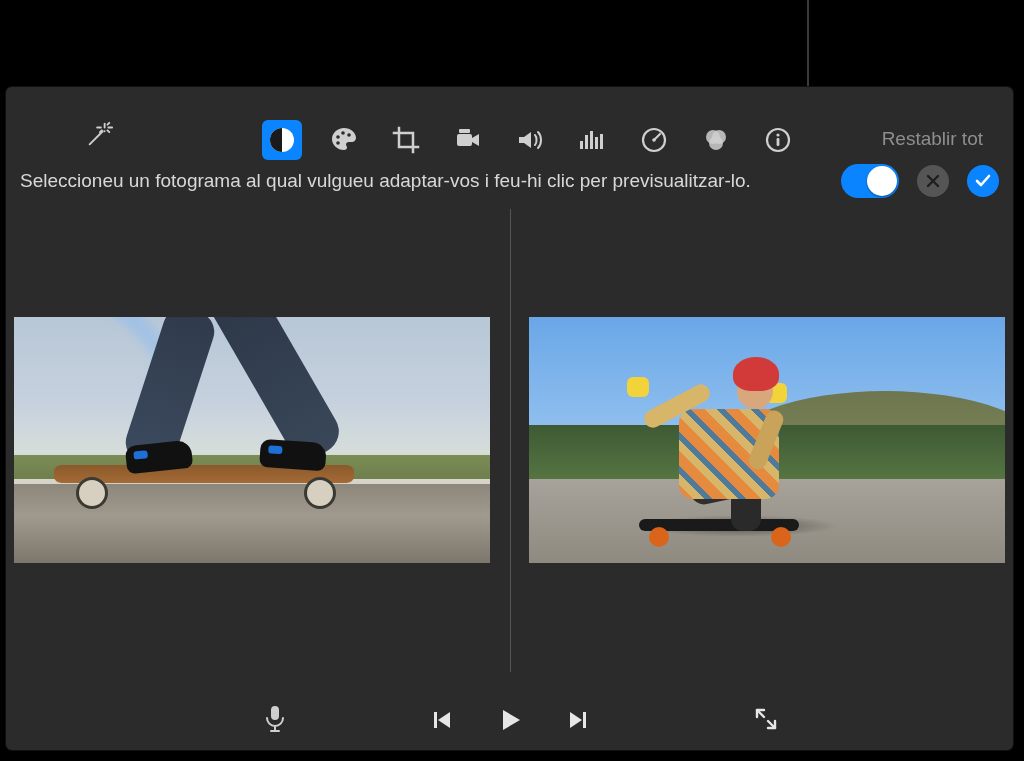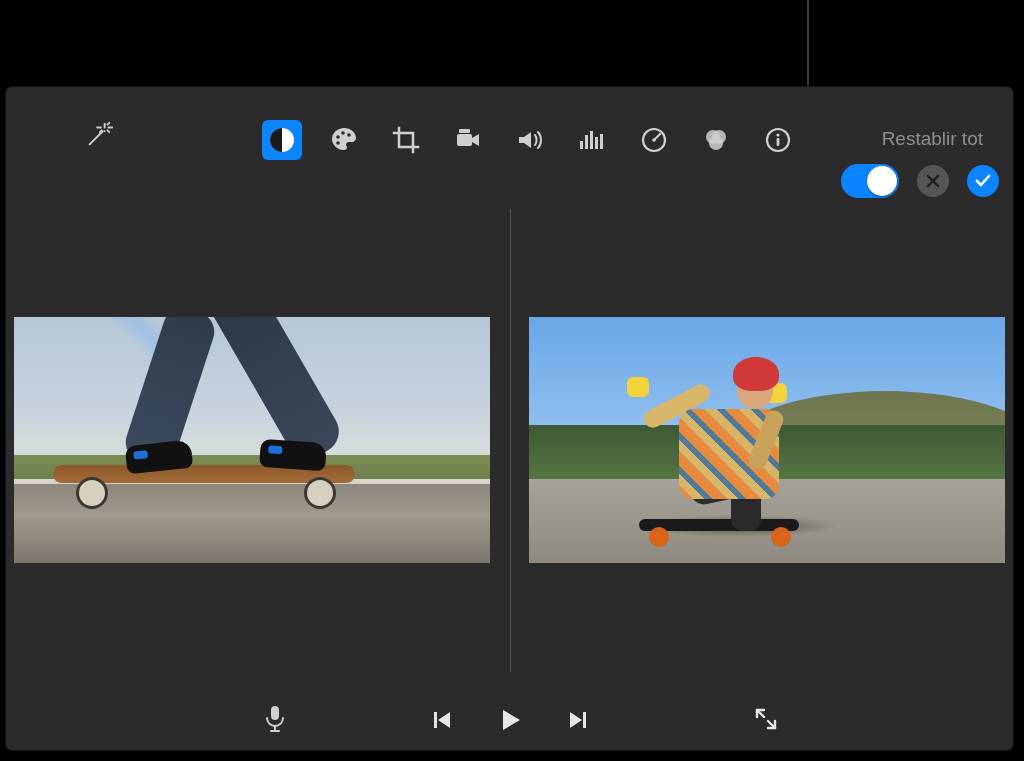--- a/index.html
+++ b/index.html
@@ -152,20 +152,23 @@
             <circle cx="15" cy="15" r="11" stroke="#cfcfcf" stroke-width="2.2" fill="none"></circle>
             <circle cx="15" cy="10" r="1.6" fill="#cfcfcf"></circle>
             <rect x="13.6" y="13" width="2.8" height="8" rx="1.2" fill="#cfcfcf"></rect>
           </svg>
         </div>
       </div>
 
       <div class="reset-all">Restablir tot</div>
     </div>
 
+    <div class="instruction-row">
+      <span class="instruction-text">Seleccioneu un fotograma al qual vulgueu adaptar-vos i feu-hi clic per previsualitzar-lo.</span>
+    </div>
     <div class="right-controls">
       <div class="switch">
         <div class="knob"></div>
       </div>
       <div class="circ-btn cancel">
         <svg width="18" height="18" viewBox="0 0 18 18">
           <path d="M4 4l10 10M14 4L4 14" stroke="#1e1e1e" stroke-width="2.4" stroke-linecap="round"></path>
         </svg>
       </div>
       <div class="circ-btn confirm">

